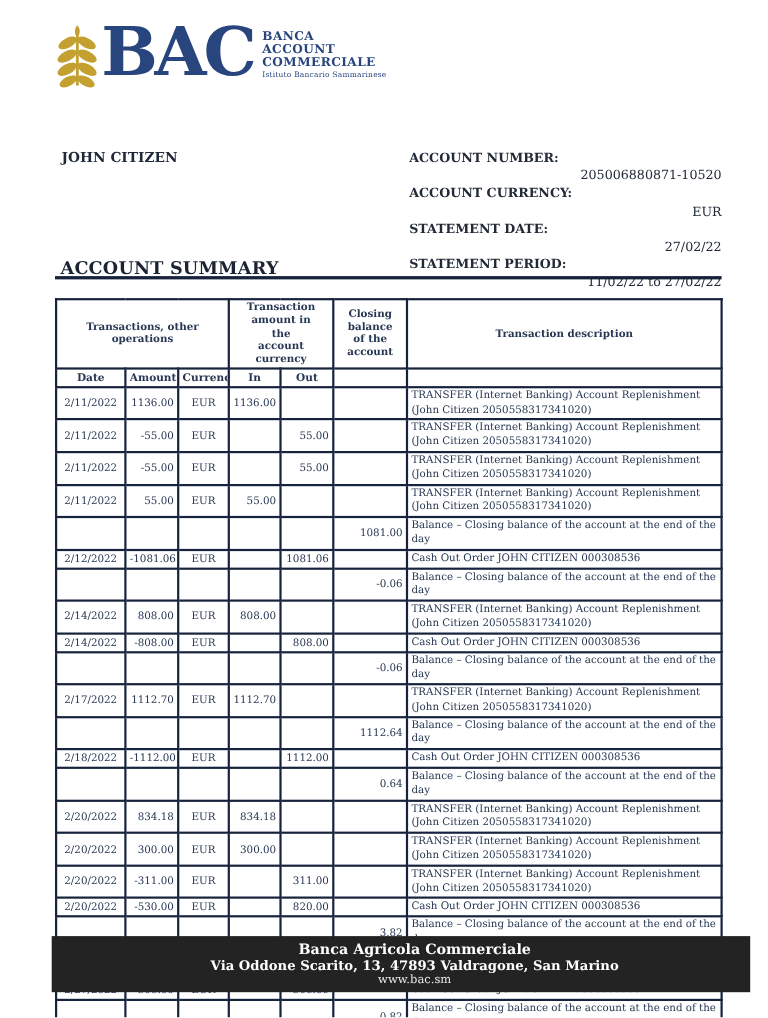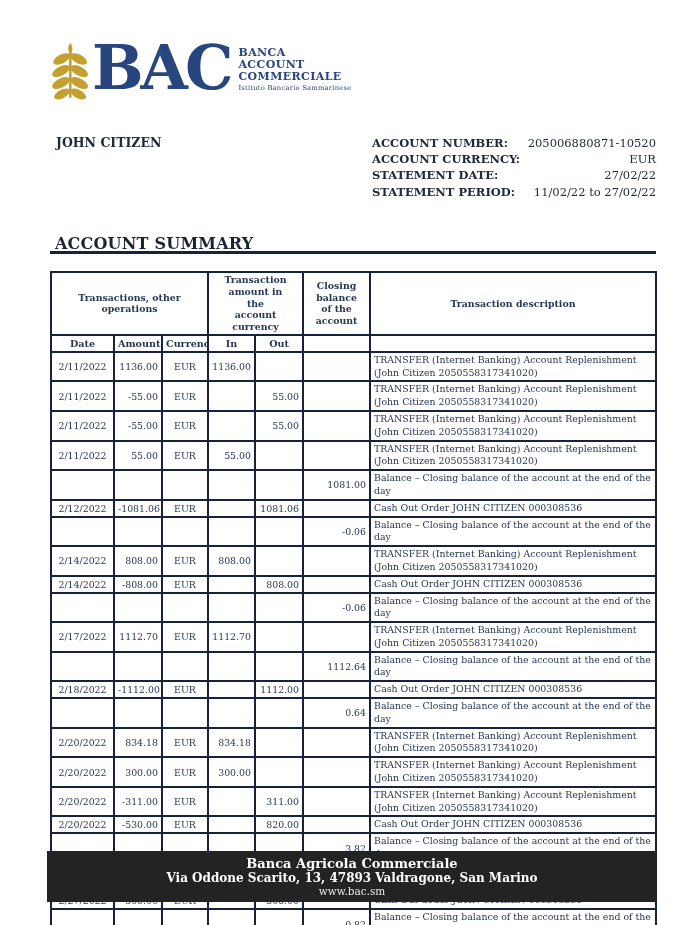--- a/index.html
+++ b/index.html
@@ -1,35 +1,35 @@
 <!DOCTYPE html>
 <html><head>
 <meta charset="utf-8">
 <style>
   html,body{margin:0;padding:0;background:#ffffff;}
   .page{
     position:relative;width:698px;height:925px;background:#ffffff;overflow:hidden;
     font-family:"DejaVu Serif", serif;color:#2e2e2e;
   }
   
-  .logo-row{position:absolute;top:20px;left:50px;display:flex;align-items:flex-start;margin-top:20px;}
+  .logo-row{position:absolute;top:20px;left:50px;display:flex;align-items:flex-start;}
   .wheat{margin-top:2px;}
   .bac{
     font-weight:bold;color:#29457e;font-size:61px;line-height:56px;
     letter-spacing:-3px;margin-left:2px;
   }
   .bank-name{margin-left:8px;margin-top:7px;color:#29457e;}
   .bank-name .nline{font-weight:bold;font-size:11px;line-height:12px;letter-spacing:.4px;}
   .tagline{font-size:6.8px;line-height:8px;margin-top:1px;color:#29457e;letter-spacing:.2px;}
   
   .holder{position:absolute;top:134px;left:56px;width:300px;}
   .holder-name{font-weight:bold;font-size:12.5px;line-height:17px;color:#20293a;}
   .holder-address{font-size:11.5px;line-height:19px;color:#2e2e2e;}
   .acct-info{position:absolute;top:135px;left:372px;width:284px;}
-  .acct-row{display:flex;justify-content:space-between;font-size:11.5px;line-height:16.2px;color:#222a38;}
+  .acct-row{display:flex;justify-content:space-between;font-size:11.5px;line-height:16.2px;color:#222a38;flex-direction:column;}
   .acct-row .lbl{font-weight:bold;white-space:nowrap;}
   .acct-row .val{text-align:right;white-space:nowrap;}
   
   .summary-title{position:absolute;top:234px;left:55px;margin:0;font-size:16px;font-weight:bold;color:#1c2433;letter-spacing:.2px;}
   .summary-rule{position:absolute;top:251px;left:50px;width:606px;height:3px;background:#17233d;}
   
   table.txn{position:absolute;top:271px;left:50px;width:607px;border-collapse:collapse;table-layout:fixed;}
   table.txn th,table.txn td{
     border:2px solid #17233d;font-size:9.4px;color:#273753;
     padding:1px 3px;vertical-align:middle;overflow:hidden;
@@ -38,21 +38,21 @@
   tr.group-row th{height:40px;line-height:1.25;}
   tr.colhead-row th{height:13px;font-size:9.6px;}
   .pre-line{white-space:pre-line;}
   td.c-date{text-align:center;}
   td.c-amount,td.c-in,td.c-out,td.c-bal{text-align:right;padding-right:3px;}
   td.c-cur{text-align:center;}
   td.c-desc{text-align:left;line-height:12.8px;padding:1.5px 3px;}
   
   .footer{
     position:absolute;top:851px;left:47px;width:610px;height:51px;background:#232323;
-    color:#ffffff;text-align:center;
+    color:#ffffff;text-align:center;padding-left:25px;
   }
   .footer .f1{font-size:13px;font-weight:bold;line-height:15px;margin-top:5px;}
   .footer .f2{font-size:12px;font-weight:bold;line-height:14px;}
   .footer .f3{font-size:10.5px;line-height:13px;color:#e9e9e9;}
   
   .watermark{
     position:absolute;top:882px;right:11px;z-index:5;
     font-family:"Liberation Sans", sans-serif;font-weight:bold;font-size:28px;
     letter-spacing:-0.5px;line-height:28px;
   }

